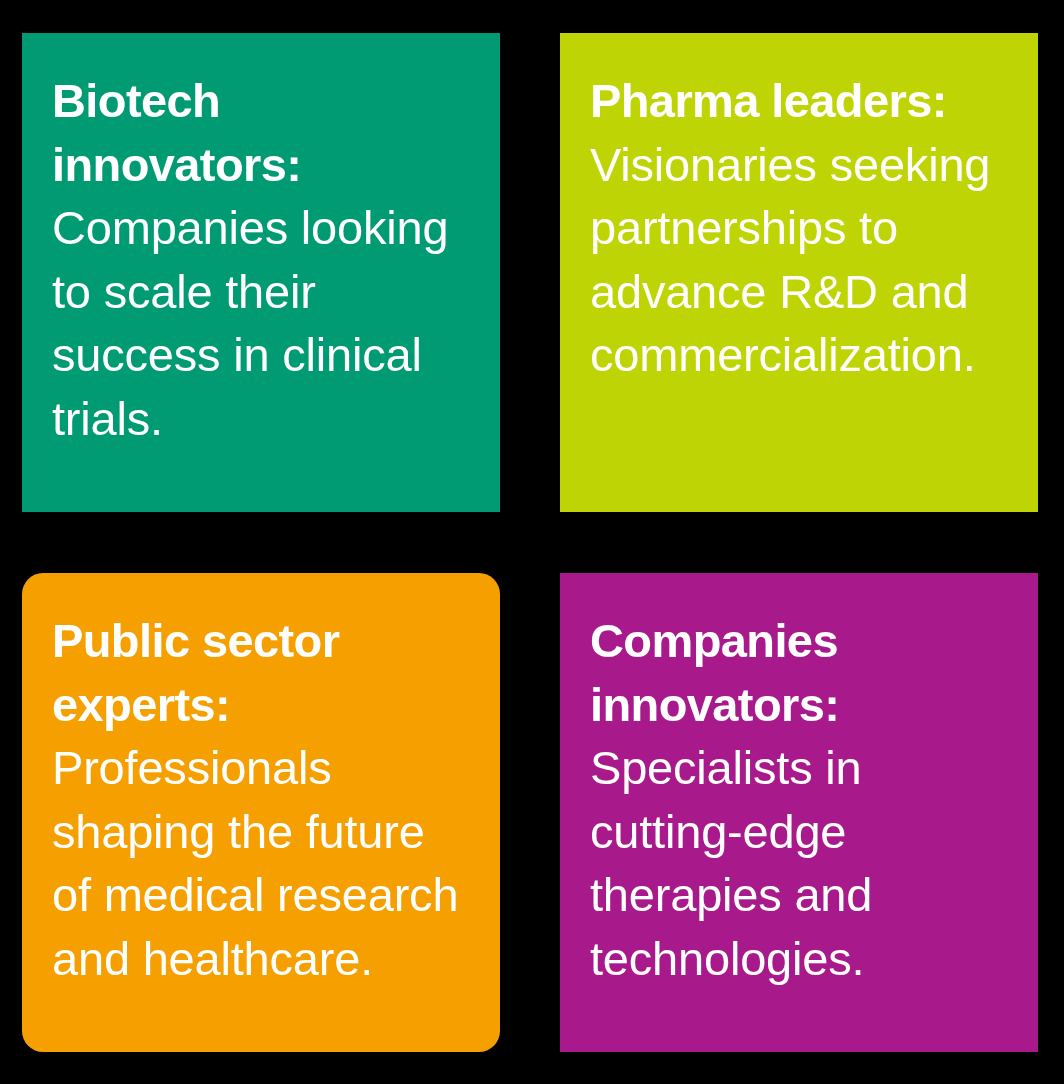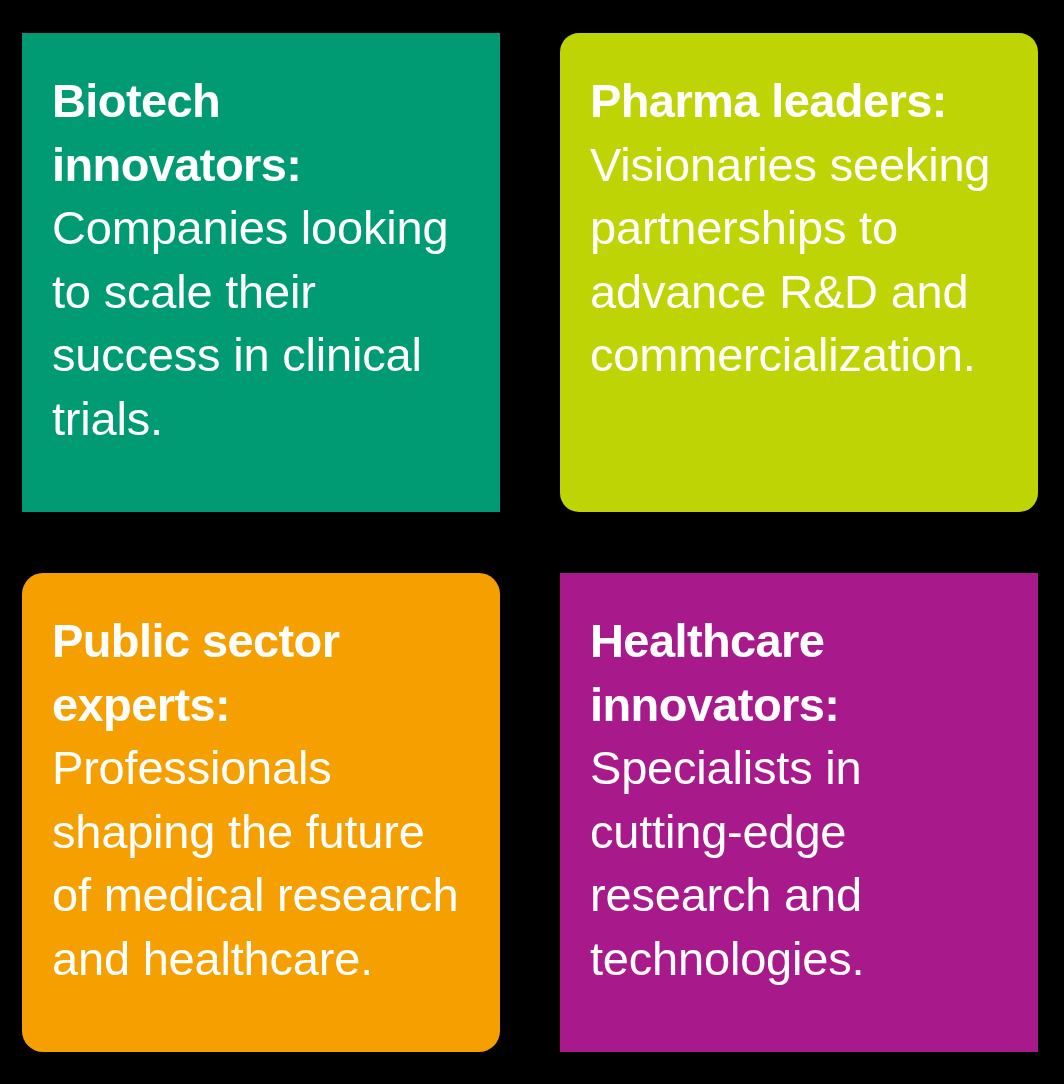--- a/index.html
+++ b/index.html
@@ -42,21 +42,21 @@
     letter-spacing: -0.2px;
     word-spacing: 0px;
   }
 
   .card-title {
     font-weight: 700;
     letter-spacing: -0.6px;
   }
 
   .card-green   { background: #009a73; }
-  .card-lime    { background: #bfd404; border-radius: 19px; }
+  .card-lime    { background: #bfd404; }
   .card-orange  { background: #f5a000; }
   .card-magenta { background: #a81a8c; }
 </style>
 </head>
 <body>
 
 <div class="cards-grid">
 
   <div class="card card-green" style="background-color: rgb(0, 154, 115);">
     <p class="card-body"><span class="card-title">Biotech innovators:</span> <span class="card-desc">Companies looking to scale their success in clinical trials.</span></p>
@@ -64,16 +64,16 @@
 
   <div class="card card-lime" style="background-color: rgb(191, 212, 4);">
     <p class="card-body"><span class="card-title">Pharma leaders:</span> <span class="card-desc">Visionaries seeking partnerships to advance R&amp;D and commercialization.</span></p>
   </div>
 
   <div class="card card-orange" style="background-color: rgb(245, 160, 0); border-radius: 21px;">
     <p class="card-body"><span class="card-title">Public sector experts:</span> <span class="card-desc">Professionals shaping the future of medical research and healthcare.</span></p>
   </div>
 
   <div class="card card-magenta" style="background-color: rgb(168, 26, 140);">
-    <p class="card-body"><span class="card-title">Healthcare innovators:</span> <span class="card-desc">Specialists in cutting-edge research and technologies.</span></p>
+    <p class="card-body"><span class="card-title">Companies innovators:</span> <span class="card-desc">Specialists in cutting-edge therapies and technologies.</span></p>
   </div>
 
 </div>
 
 </body></html>

